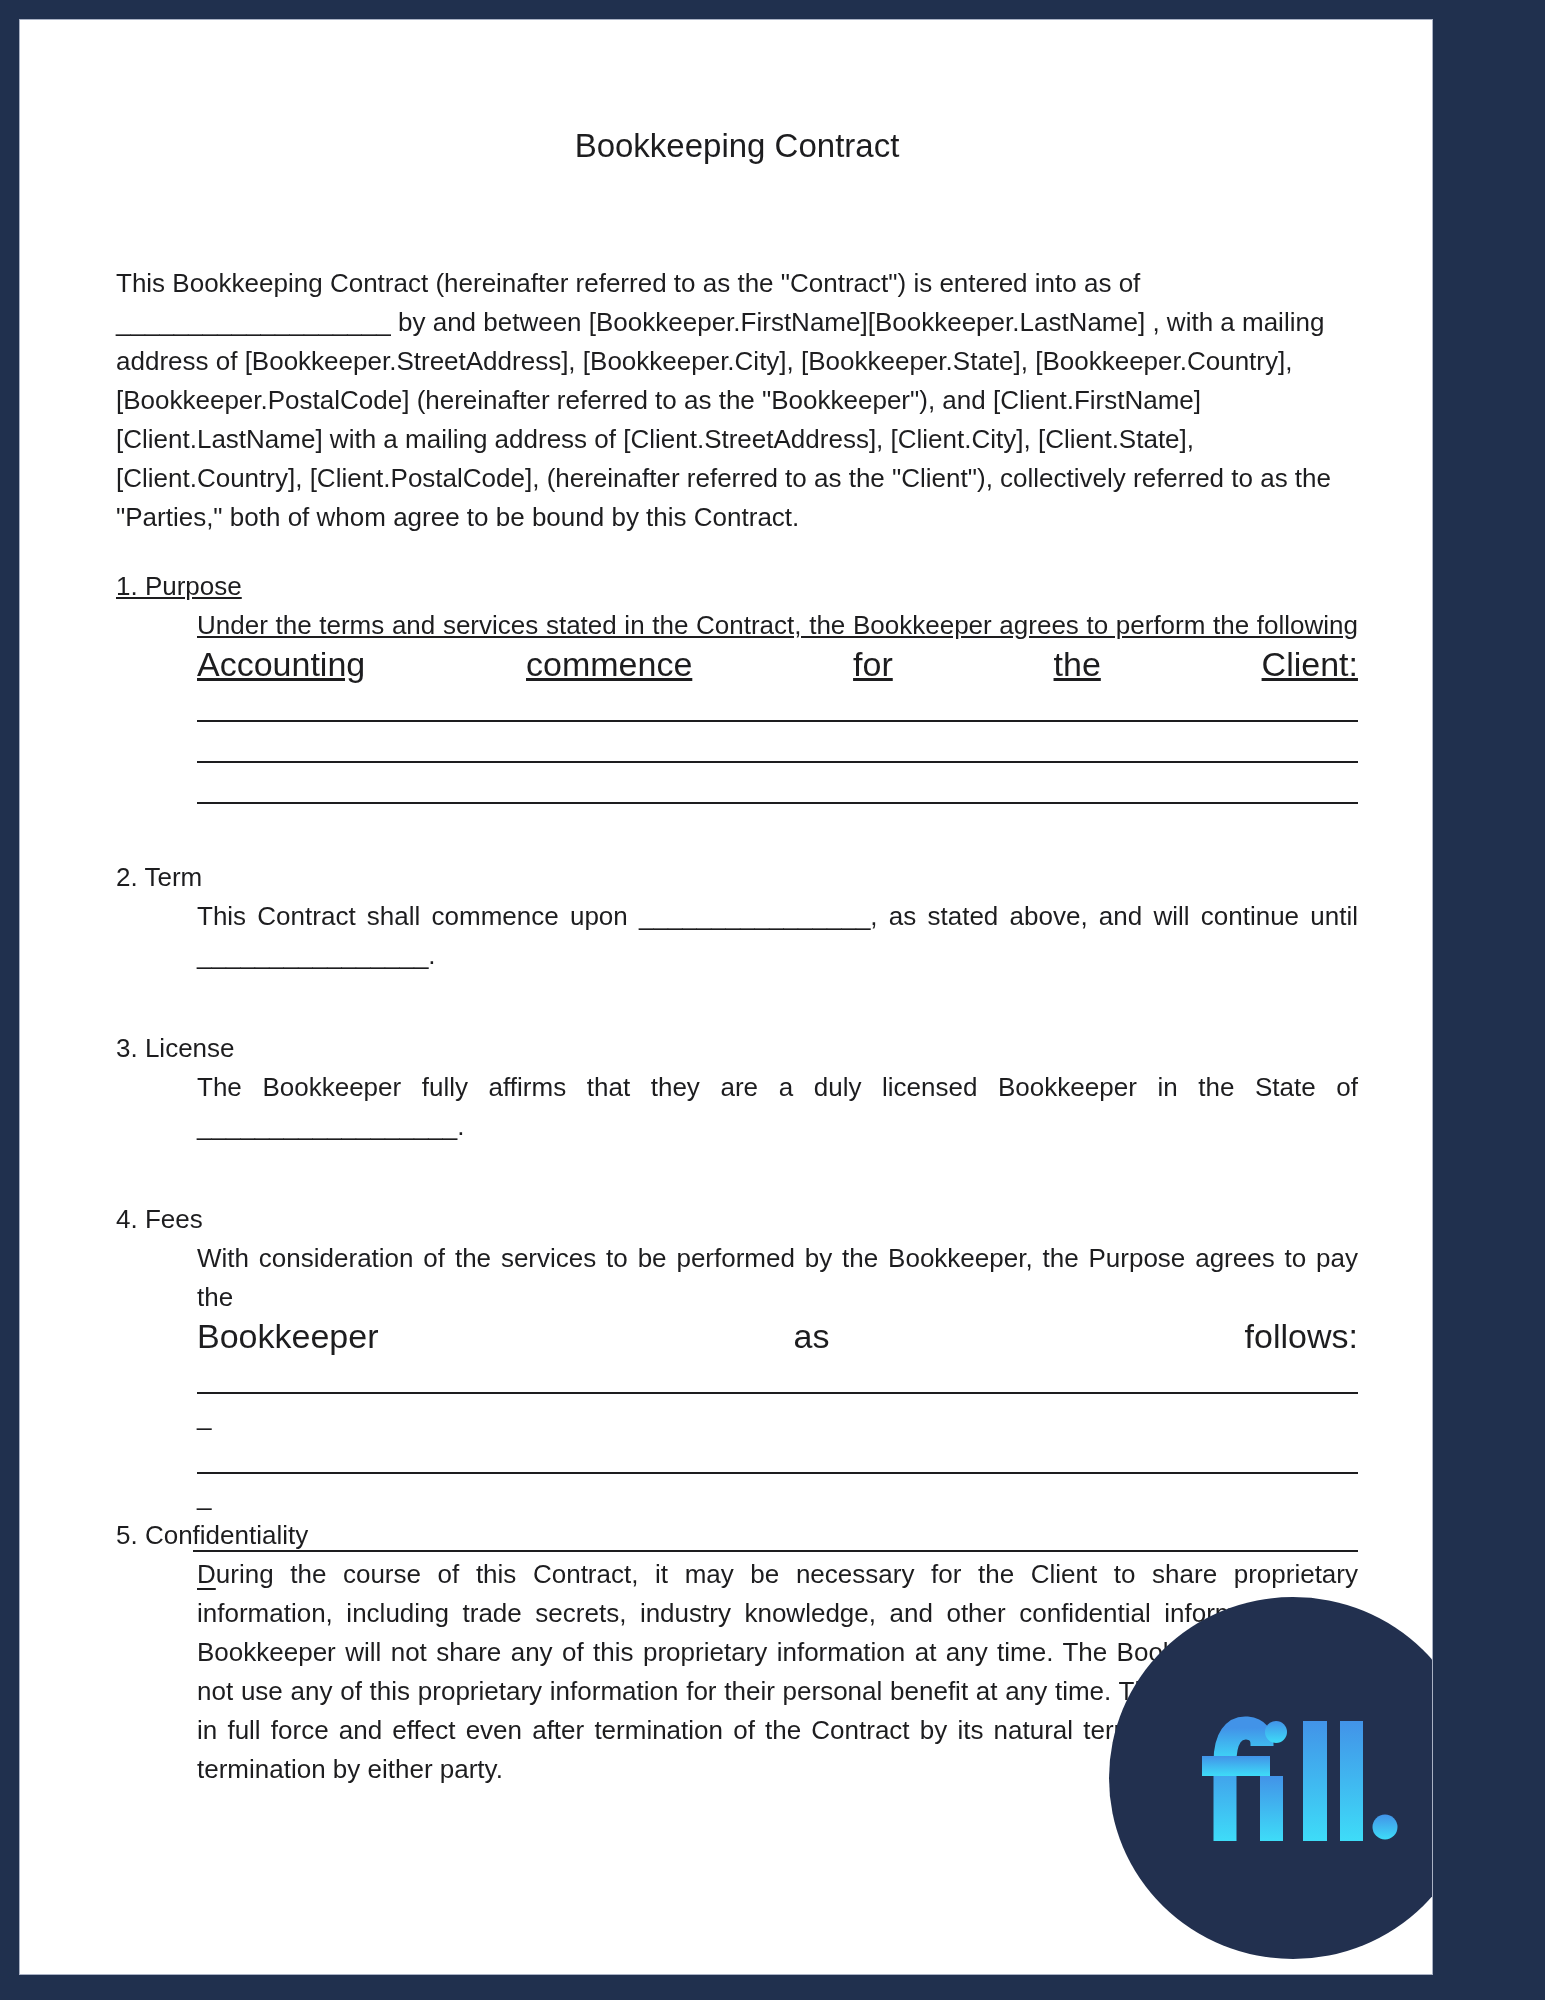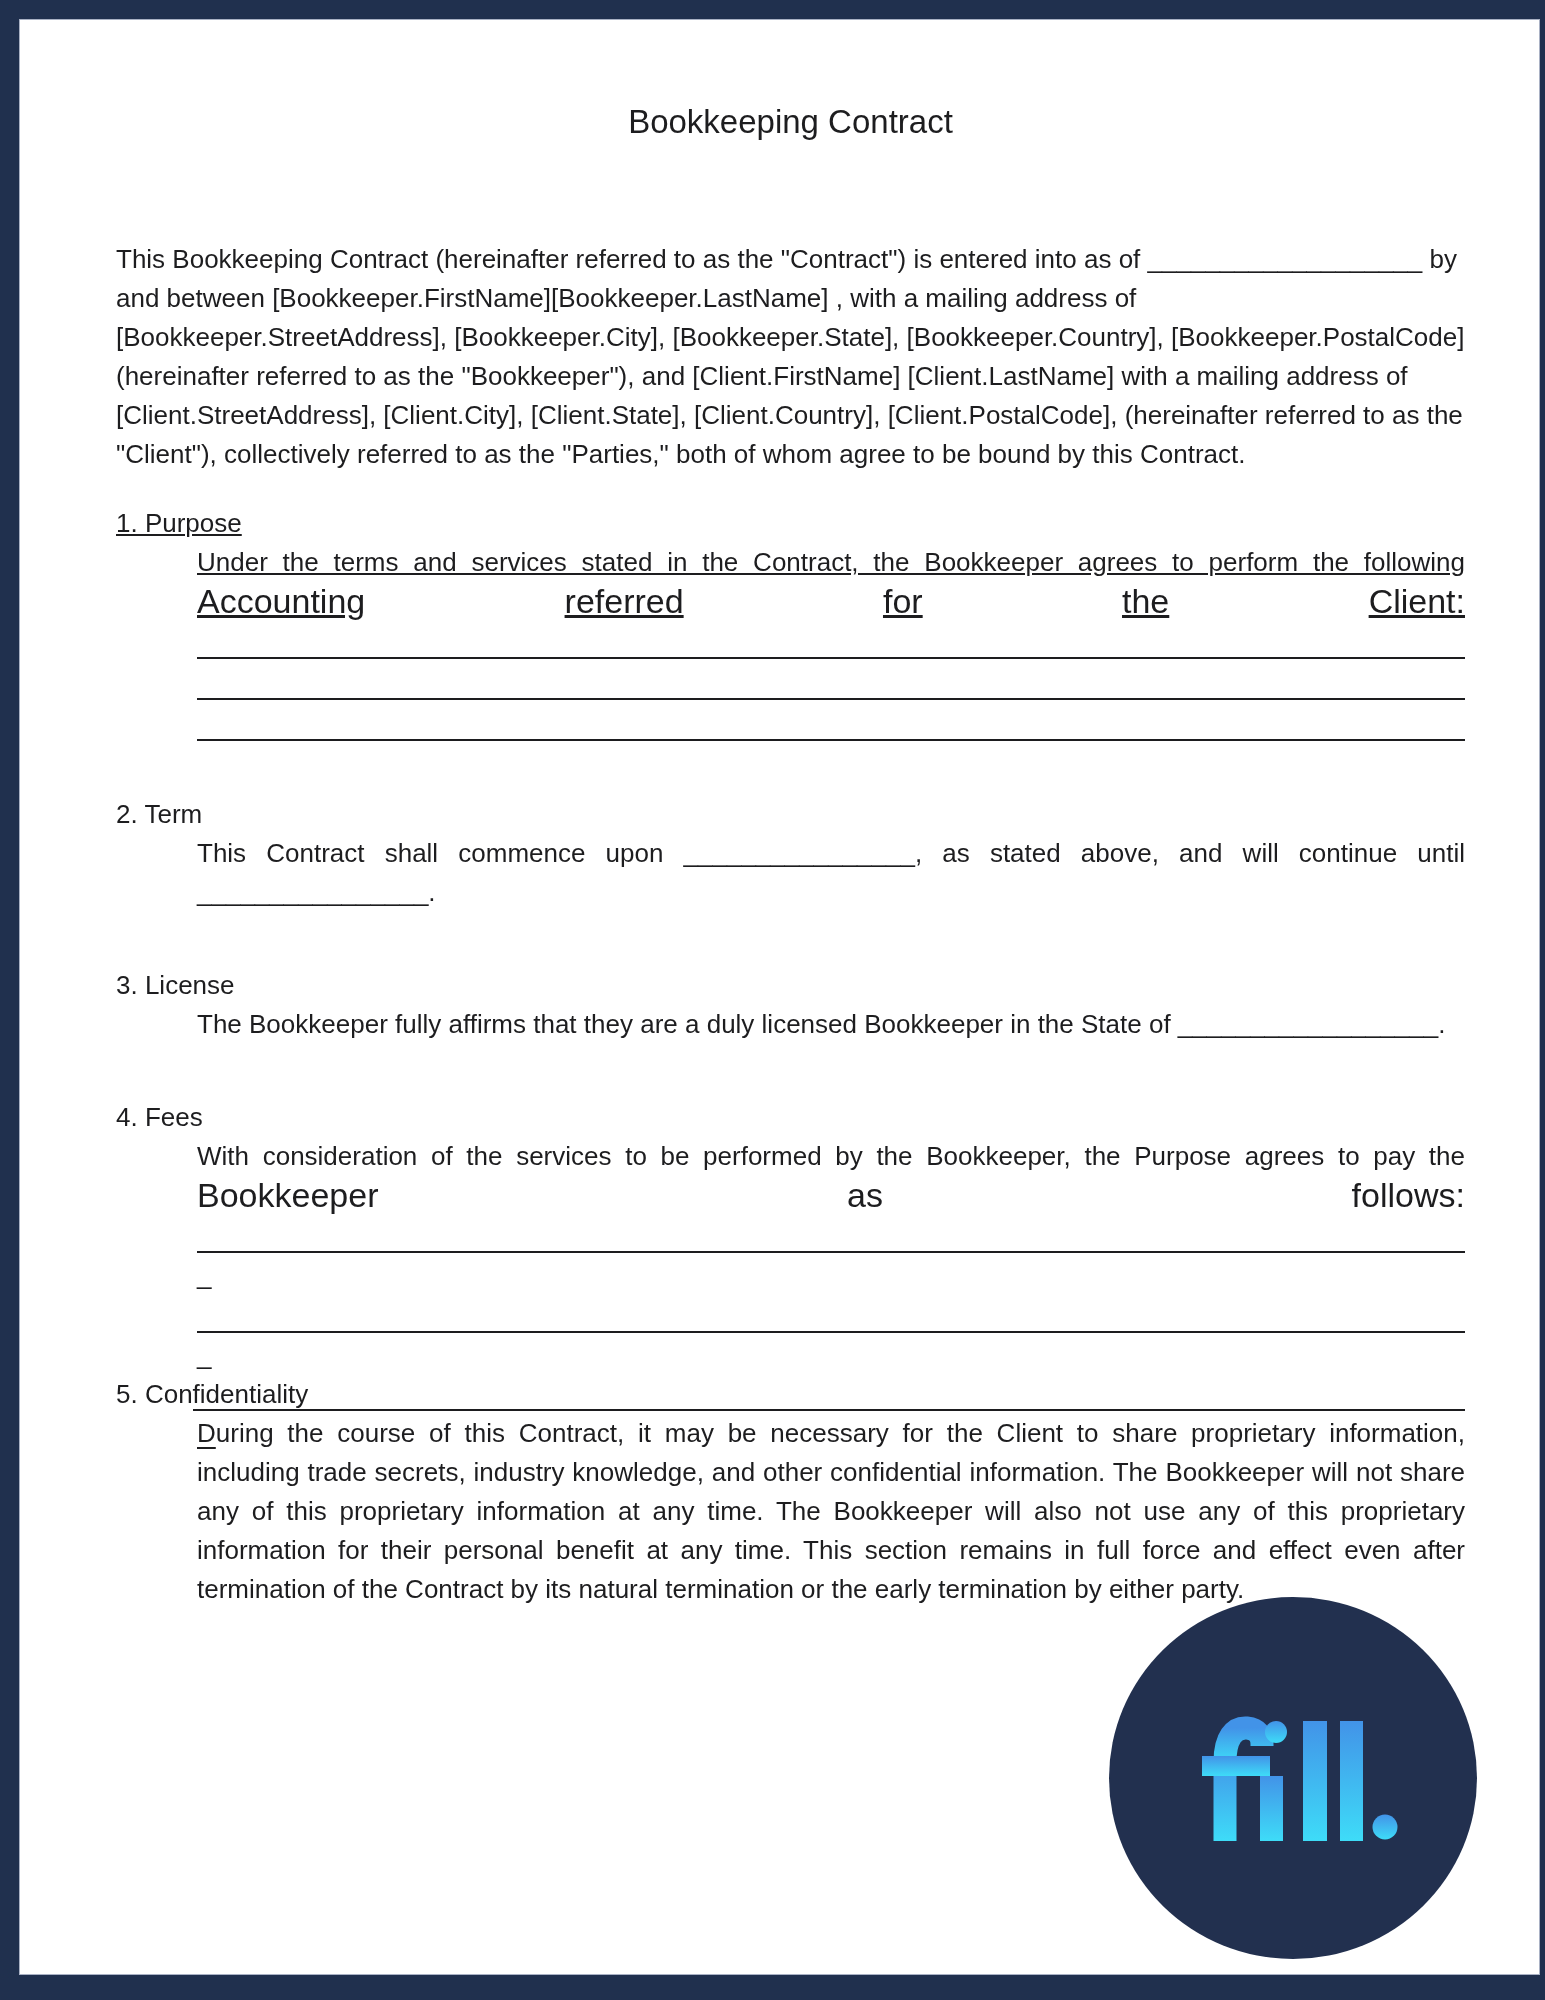--- a/index.html
+++ b/index.html
@@ -3,23 +3,23 @@
 <meta charset="utf-8">
 <style>
   html,body{margin:0;padding:0;}
   body{
     width:1545px;height:2000px;position:relative;
     background:#20304e;
     font-family:"Liberation Sans","DejaVu Sans",sans-serif;
     color:#1d1d1f;
   }
   .page{
-    position:absolute;left:19px;top:19px;width:1521px;height:1956px;
+    position:absolute;left:19px;top:19px;width:1414px;height:1956px;
     background:#ffffff;border:1px solid #a9b1c4;box-sizing:border-box;
-    padding:80px 74px 0 96px;overflow:hidden;
+    padding:104px 74px 0 96px;overflow:hidden;
   }
   .title{
     font-size:33px;line-height:44px;text-align:center;font-weight:400;margin:0;
   }
   p,.bodytext{font-size:26px;line-height:39px;margin:0;}
   .intro{margin-top:96px;text-align:left;}
   .section{margin-top:54px;}
   .section.first{margin-top:30px;text-decoration:underline;}
   .section.tight{margin-top:0;}
   .heading{font-size:26px;line-height:39px;font-weight:400;margin:0;position:relative;}
@@ -57,21 +57,21 @@
 
   <p class="intro"><span>This Bookkeeping Contract (hereinafter referred to as the "Contract") is entered into as of</span>
     <span>___________________</span>
     <span>by and between [Bookkeeper.FirstName][Bookkeeper.LastName] , with a mailing address of [Bookkeeper.StreetAddress], [Bookkeeper.City], [Bookkeeper.State], [Bookkeeper.Country], [Bookkeeper.PostalCode] (hereinafter referred to as the "Bookkeeper"), and [Client.FirstName] [Client.LastName] with a mailing address of [Client.StreetAddress], [Client.City], [Client.State], [Client.Country], [Client.PostalCode], (hereinafter referred to as the "Client"), collectively referred to as the "Parties," both of whom agree to be bound by this Contract.</span></p>
 
   <div class="section first">
     <h2 class="heading">1. Purpose</h2>
     <p class="bodytext body-ind fjust">Under the terms and services stated in the Contract, the Bookkeeper agrees to perform the following</p>
     <div class="stretch">
       <span>Accounting</span>
-      <span>referred</span>
+      <span>commence</span>
       <span>for</span>
       <span>the</span>
       <span>Client:</span>
     </div>
     <div class="blank-line"></div>
     <div class="blank-line"></div>
     <div class="blank-line"></div>
   </div>
 
   <div class="section">

